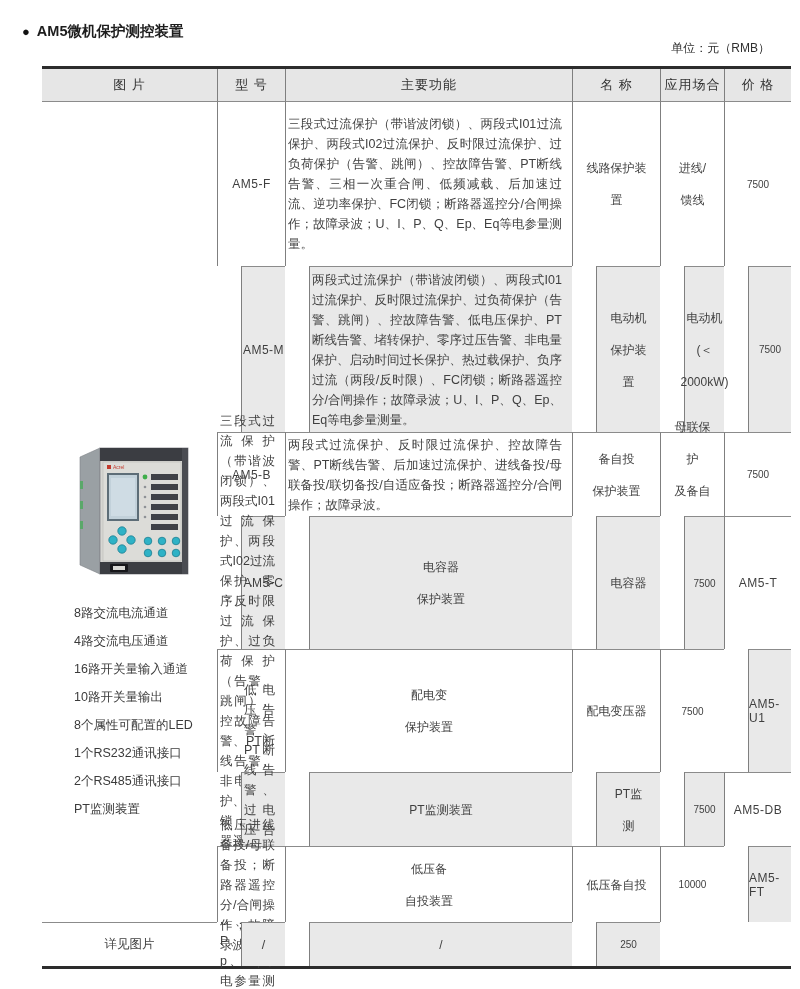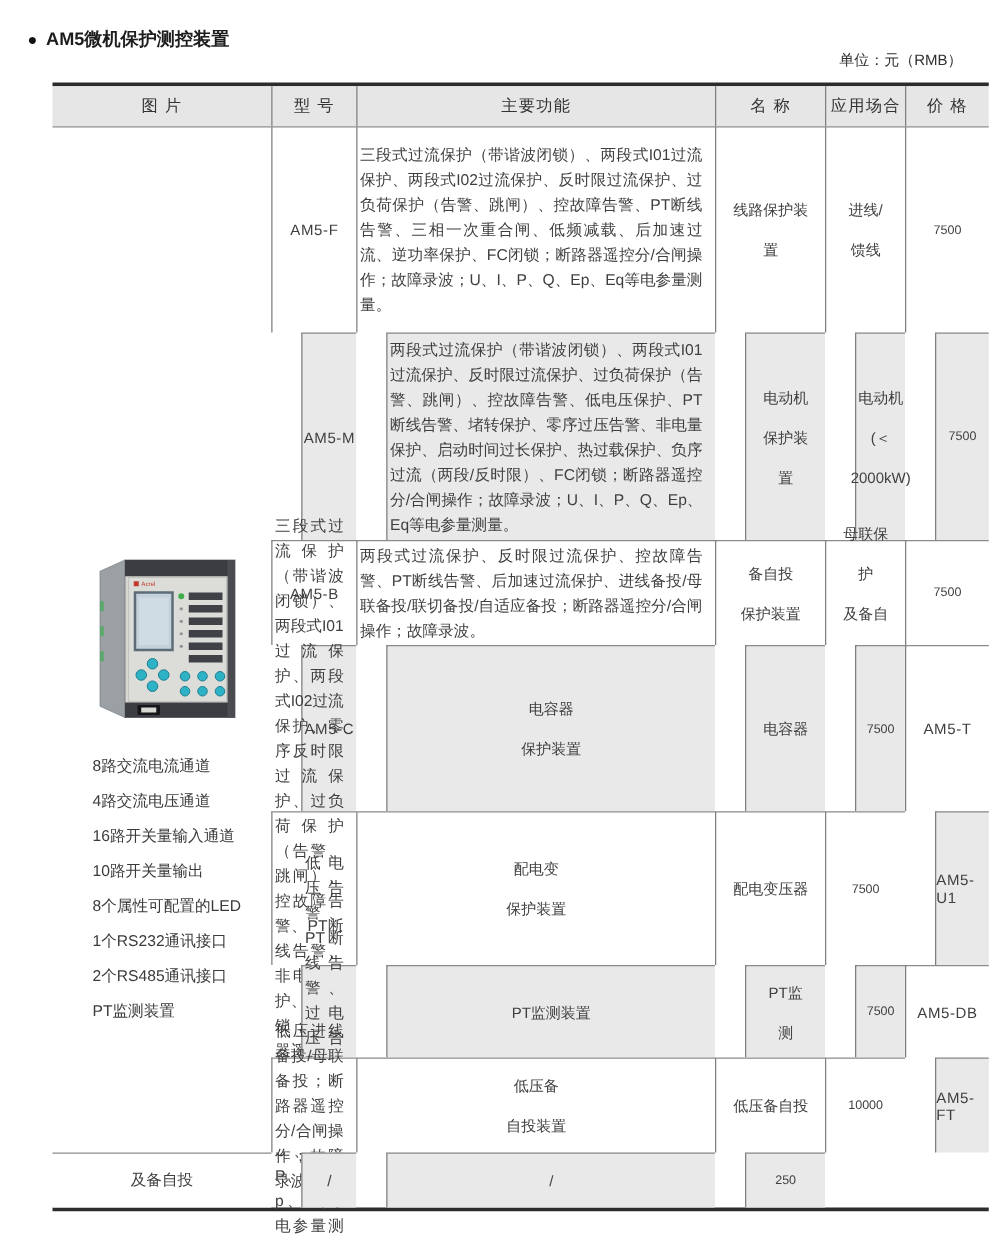--- a/index.html
+++ b/index.html
@@ -225,21 +225,21 @@
 
     <div class="cell model-cell bl bt">AM5-DB</div>
     <div class="cell func-cell bl bt">
         <span class="func-text">低压进线备投/母联备投；断路器遥控分/合闸操作；故障录波。</span>
       </div>
     <div class="cell name-cell bl bt">低压备
 自投装置</div>
     <div class="cell app-cell bl bt">低压备自投</div>
     <div class="cell price-cell bl bt">10000</div>
 
-    <div class="cell see-image-cell bt" style="grid-column:1; grid-row:9;">及备自投</div>
+    <div class="cell see-image-cell bt" style="grid-column:1; grid-row:9;">详见图片</div>
     <div class="cell model-cell bl bt gray">AM5-FT</div>
     <div class="cell func-cell func-center bl bt gray">
         <span class="func-text">/</span>
       </div>
     <div class="cell app-cell bl bt gray">/</div>
     <div class="cell price-cell bl bt gray">250</div>
 
   </div>
 </div>
 

